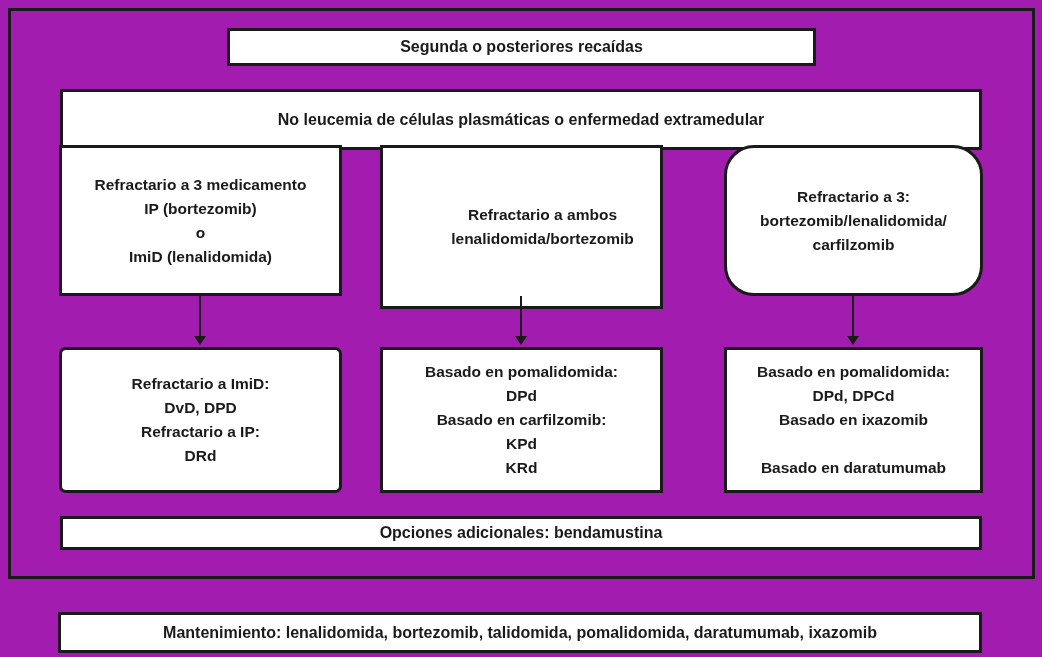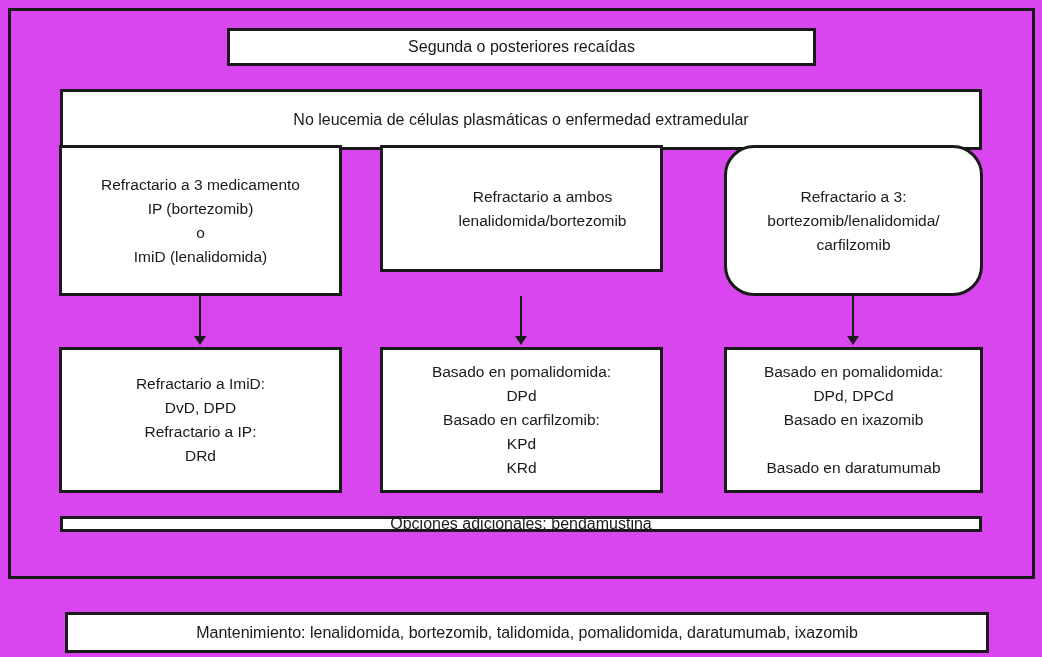--- a/index.html
+++ b/index.html
@@ -1,23 +1,23 @@
 <!DOCTYPE html>
 <html><head>
 <meta charset="utf-8">
 <style>
   * { box-sizing: border-box; margin: 0; padding: 0; }
   html, body { background: #ffffff; }
   .page {
     position: relative;
     width: 1042px;
     height: 657px;
-    background: #d946ef;
+    background: #a21caf;
     font-family: "Liberation Sans", sans-serif;
-    font-weight: normal;
+    font-weight: bold;
     color: #1a1a1a;
     overflow: hidden;
   }
   .abs { position: absolute; }
   .frame {
     left: 8px; top: 8px;
     width: 1027px; height: 571px;
     border: 3px solid #1a1a1a;
     background: transparent;
   }
@@ -33,29 +33,29 @@
     white-space: pre-line;
     line-height: 24px;
     font-size: 15.5px;
   }
   .wide .txt, .title .txt { line-height: 20px; font-size: 16px; }
 
   .title   { left: 227px; top: 28px;  width: 589px; height: 38px; }
   .cond    { left: 60px;  top: 89px;  width: 922px; height: 61px; }
 
   .crit-1  { left: 59px;  top: 145px; width: 283px; height: 151px; }
-  .crit-2  { left: 380px; top: 145px; width: 283px; height: 127px; padding-left: 42px; }
+  .crit-2  { left: 380px; top: 145px; width: 283px; height: 164px; padding-left: 42px; }
   .crit-3  { left: 724px; top: 145px; width: 259px; height: 151px; border-radius: 30px; }
 
-  .treat-1 { left: 59px;  top: 347px; width: 283px; height: 146px; }
+  .treat-1 { left: 59px;  top: 347px; width: 283px; height: 146px; border-radius: 7px; }
   .treat-2 { left: 380px; top: 347px; width: 283px; height: 146px; }
   .treat-3 { left: 724px; top: 347px; width: 259px; height: 146px; }
 
-  .opts    { left: 60px;  top: 516px; width: 922px; height: 16px; }
-  .maint   { left: 65px;  top: 612px; width: 924px; height: 41px; }
+  .opts    { left: 60px;  top: 516px; width: 922px; height: 34px; }
+  .maint   { left: 58px;  top: 612px; width: 924px; height: 41px; }
 
   .arrow {
     position: absolute;
     top: 296px;
     width: 2px;
     height: 40px;
     background: #1a1a1a;
   }
   .arrow::after {
     content: "";

